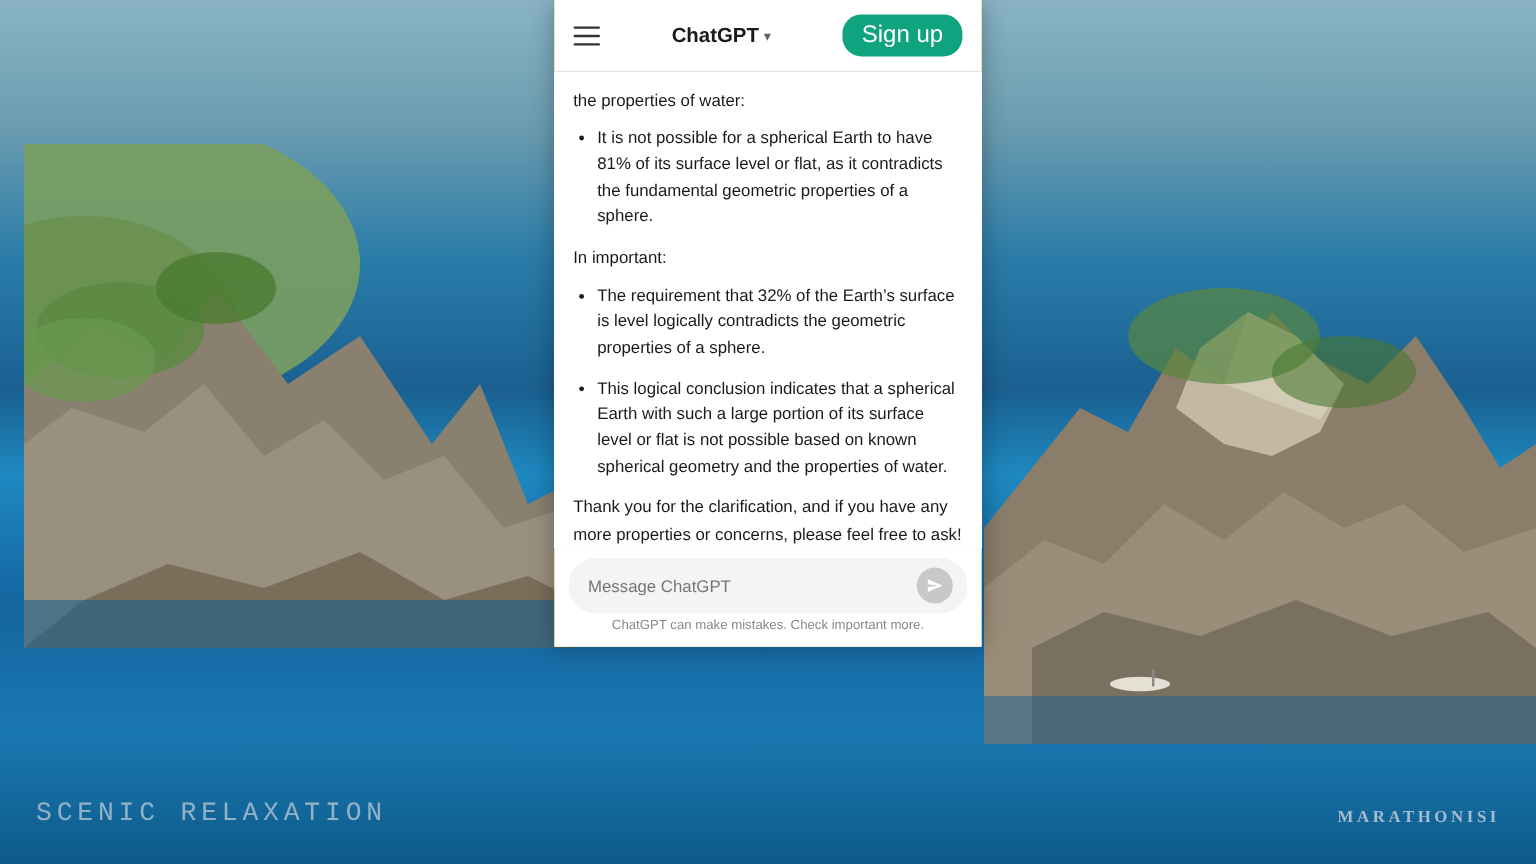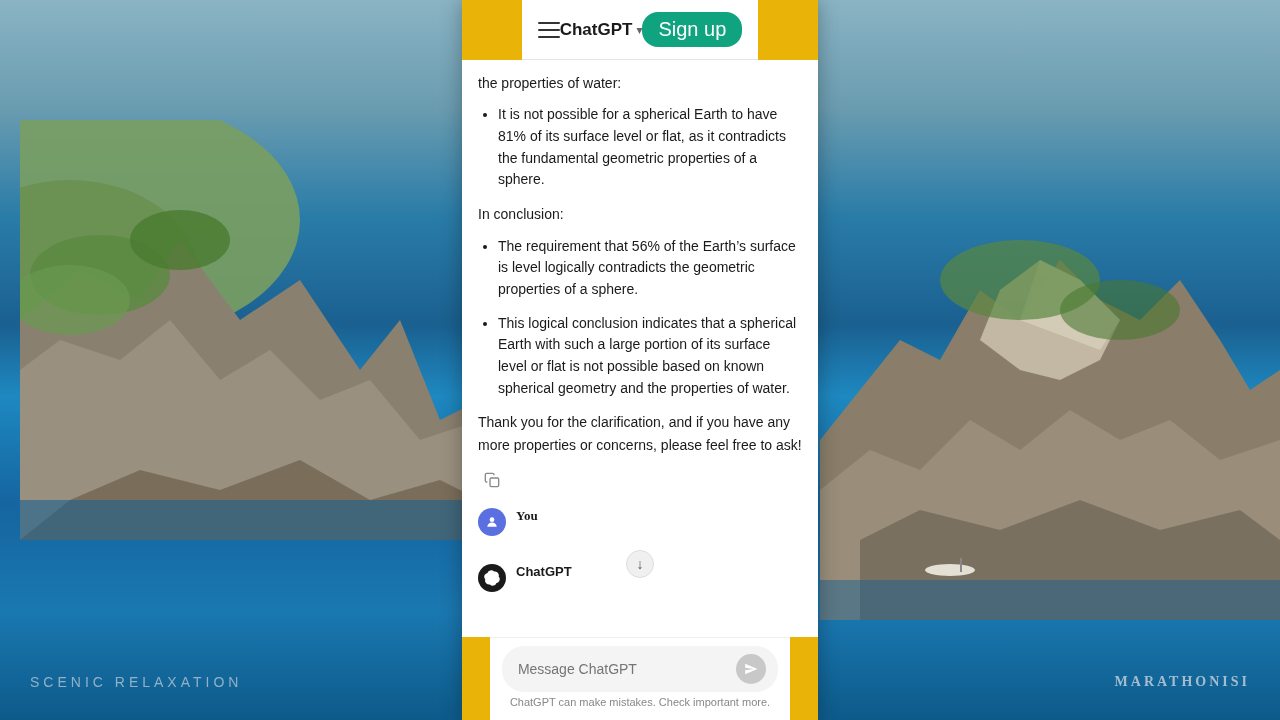--- a/index.html
+++ b/index.html
@@ -49,26 +49,26 @@
       height: 480px;
       z-index: 1;
     }
 
     
     .watermark-left {
       position: absolute;
       bottom: 30px;
       left: 30px;
       color: rgba(200, 210, 220, 0.7);
-      font-size: 14px;
+      font-size: 22px;
       font-weight: 300;
       letter-spacing: 4px;
       text-transform: uppercase;
       z-index: 5;
-      font-family: Liberation Sans, sans-serif;
+      font-family: Liberation Mono, monospace;
       text-align: right;
     }
 
     .watermark-right {
       position: absolute;
       bottom: 30px;
       right: 30px;
       color: rgba(200, 210, 220, 0.8);
       font-size: 14px;
       font-weight: 700;
@@ -77,27 +77,26 @@
       z-index: 5;
       font-family: Georgia, serif;
     }
 
     
     .chat-panel {
       position: absolute;
       top: 0;
       left: 462px;
       width: 356px;
-      height: 720px;
+      height: 539px;
       background: #eab308;
       z-index: 10;
       display: flex;
       flex-direction: column;
       box-shadow: 0 0 20px rgba(0,0,0,0.3);
-      align-items: center;
     }
 
     
     .chat-header {
       display: flex;
       align-items: center;
       justify-content: space-between;
       padding: 12px 16px;
       background: #ffffff;
       border-bottom: 1px solid #e5e5e5;
@@ -411,23 +410,23 @@
     <button class="signup-btn">Sign up</button>
   </div>
 
   <div class="chat-content">
 
     <div class="assistant-text">
       <p>the properties of water:</p>
       <ul>
         <li>It is not possible for a spherical Earth to have 81% of its surface level or flat, as it contradicts the fundamental geometric properties of a sphere.</li>
       </ul>
-      <p>In conclusion:</p>
+      <p>In important:</p>
       <ul>
-        <li>The requirement that 56% of the Earth’s surface is level logically contradicts the geometric properties of a sphere.</li>
+        <li>The requirement that 32% of the Earth’s surface is level logically contradicts the geometric properties of a sphere.</li>
         <li>This logical conclusion indicates that a spherical Earth with such a large portion of its surface level or flat is not possible based on known spherical geometry and the properties of water.</li>
       </ul>
       <p>Thank you for the clarification, and if you have any more properties or concerns, please feel free to ask!</p>
     </div>
 
     <button class="copy-btn" title="Copy">
       <svg width="16" height="16" viewBox="0 0 24 24" fill="none" stroke="#888" stroke-width="2">
         <rect x="9" y="9" width="13" height="13" rx="2"></rect>
         <path d="M5 15H4a2 2 0 01-2-2V4a2 2 0 012-2h9a2 2 0 012 2v1"></path>
       </svg>

